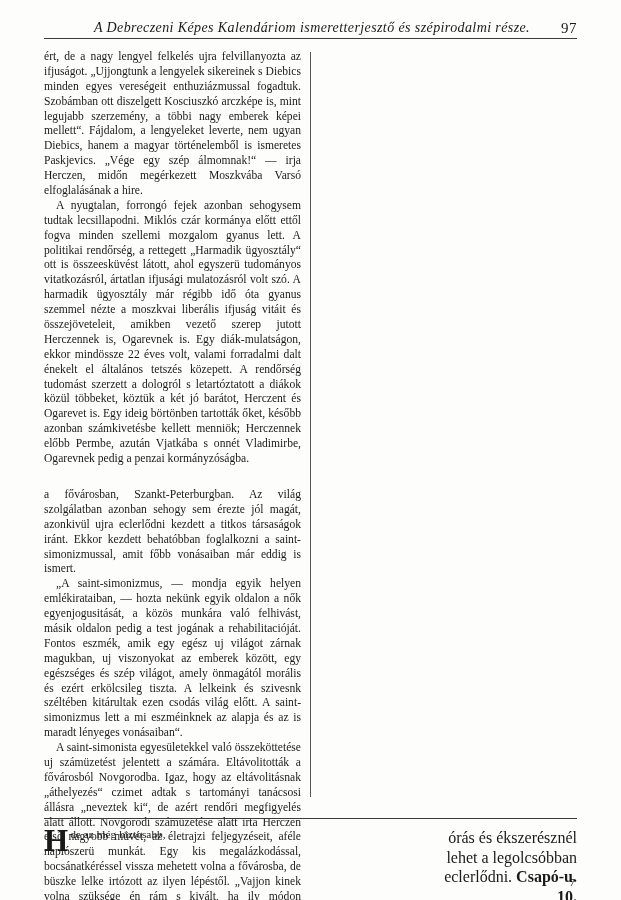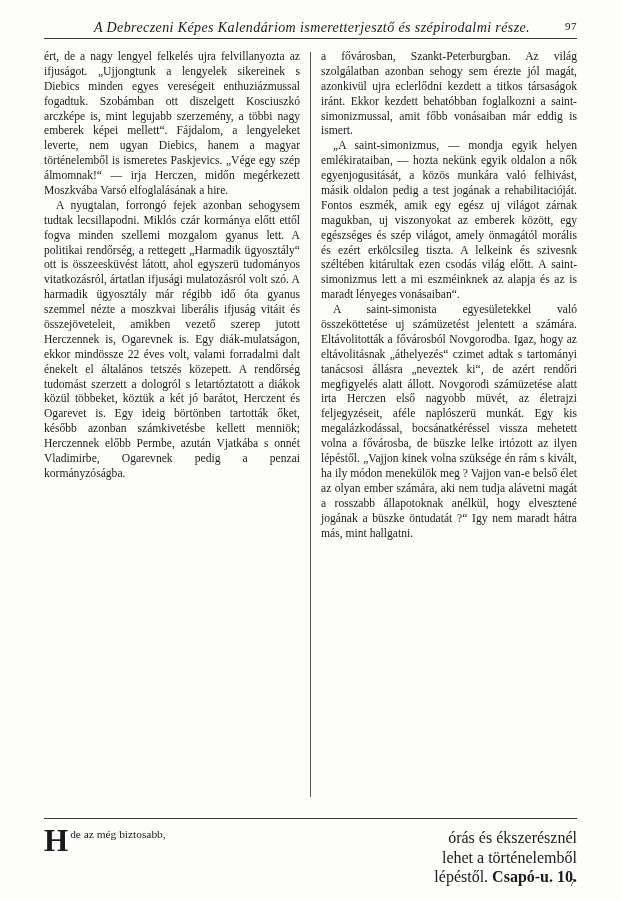--- a/index.html
+++ b/index.html
@@ -31,40 +31,41 @@
     font-size: 14px;
     font-style: italic;
     letter-spacing: 0.4px;
     white-space: nowrap;
   }
   .running-head .ttl { font-style: italic; }
   .folio {
     position: absolute;
     top: 20px;
     right: 44px;
-    font-size: 11px;
+    font-size: 15px;
     font-style: normal;
     letter-spacing: 0.5px;
     text-align: right;
   }
   .rule {
     position: absolute;
     top: 38px;
     left: 44px;
     width: 533px;
     border-top: 1px solid #3a3a3a;
   }
   .columns {
     position: absolute;
     top: 50px;
     left: 44px;
     width: 533px;
     height: 760px;
     display: flex;
     gap: 21px;
+    flex-direction: column;
   }
   .col {
     width: 257px;
     font-size: 11.6px;
     line-height: 1.285;
     text-align: justify;
     text-justify: inter-word;
     hyphens: manual;
   }
   .col p {
@@ -176,23 +177,23 @@
     <div class="ad-rule-top"></div>
 
     <div class="ad-left">
       <span class="ad-dropcap">H</span>
       <div class="ad-l2">de az még biztosabb,</div>
     </div>
 
 
     <div class="ad-right">
       <div>órás és ékszerésznél</div>
-      <div>lehet a történelemből</div>
+      <div>lehet a legolcsóbban</div>
       <div>
-        <span>lépéstől.</span>
+        <span>eclerlődni.</span>
         <span class="b">Csapó-u. 10.</span>
       </div>
     </div>
   </div>
 
   <div class="page-num">7</div>
 
 </div>
 
 </body></html>

